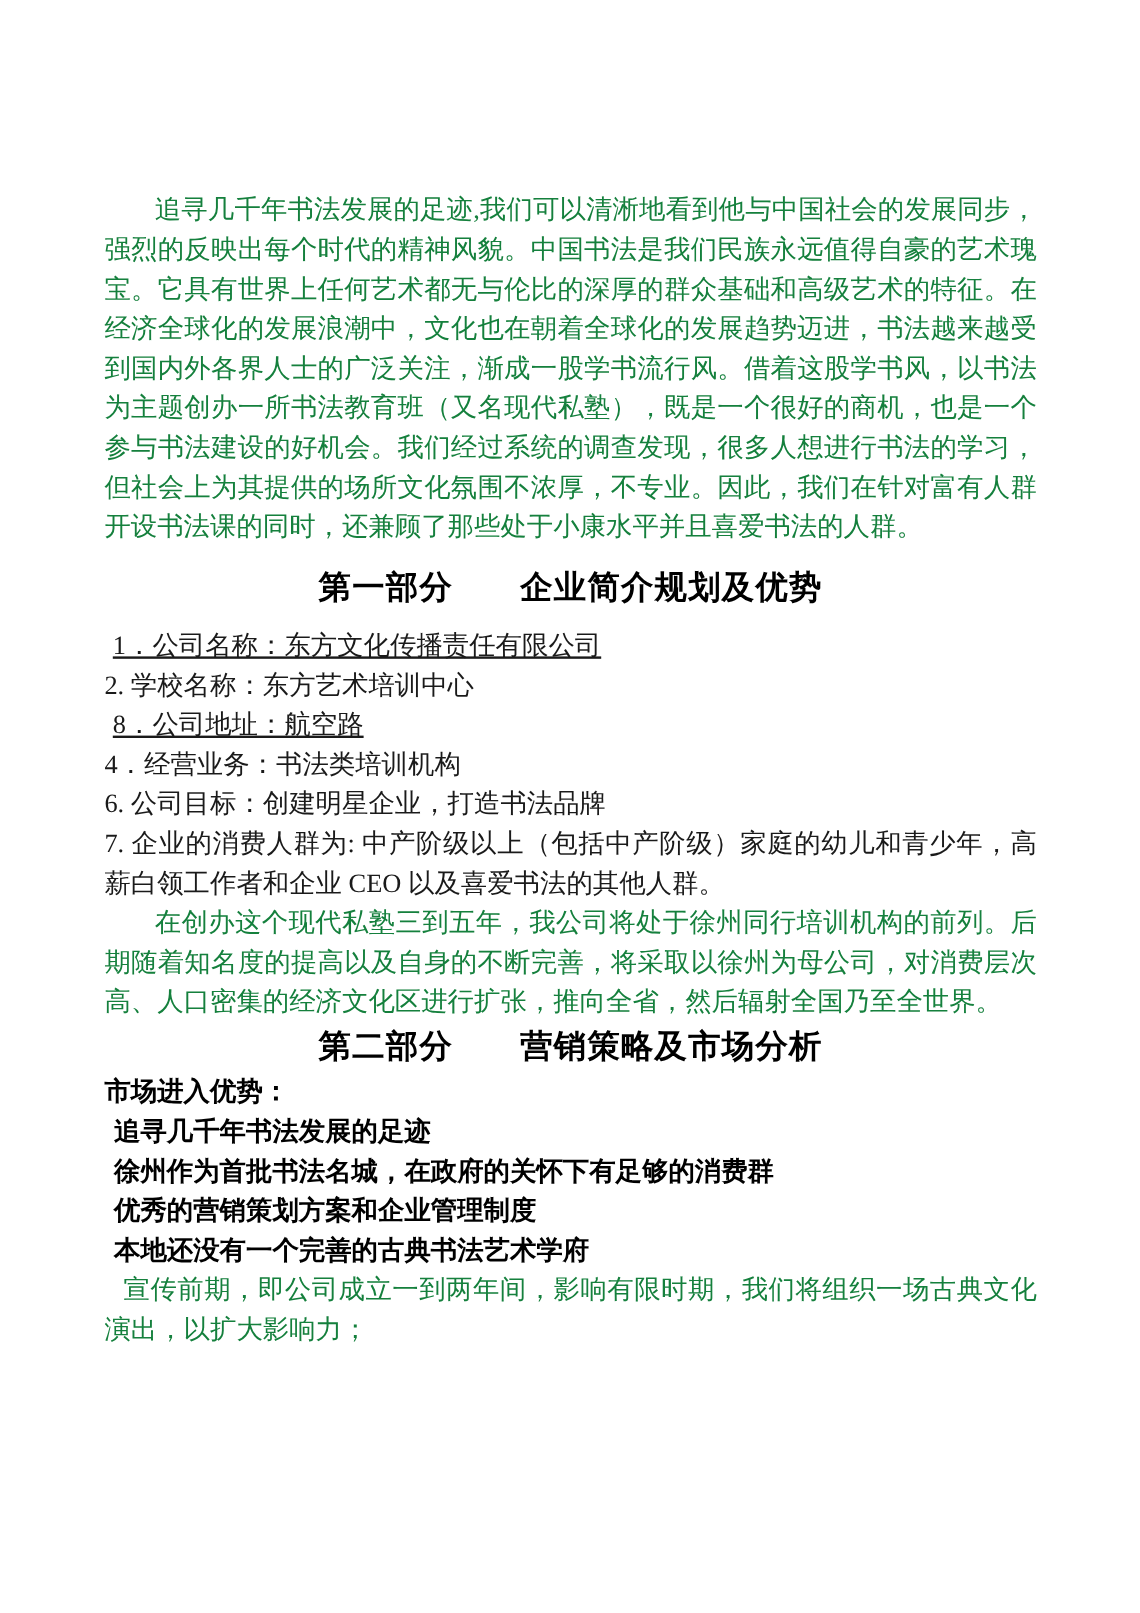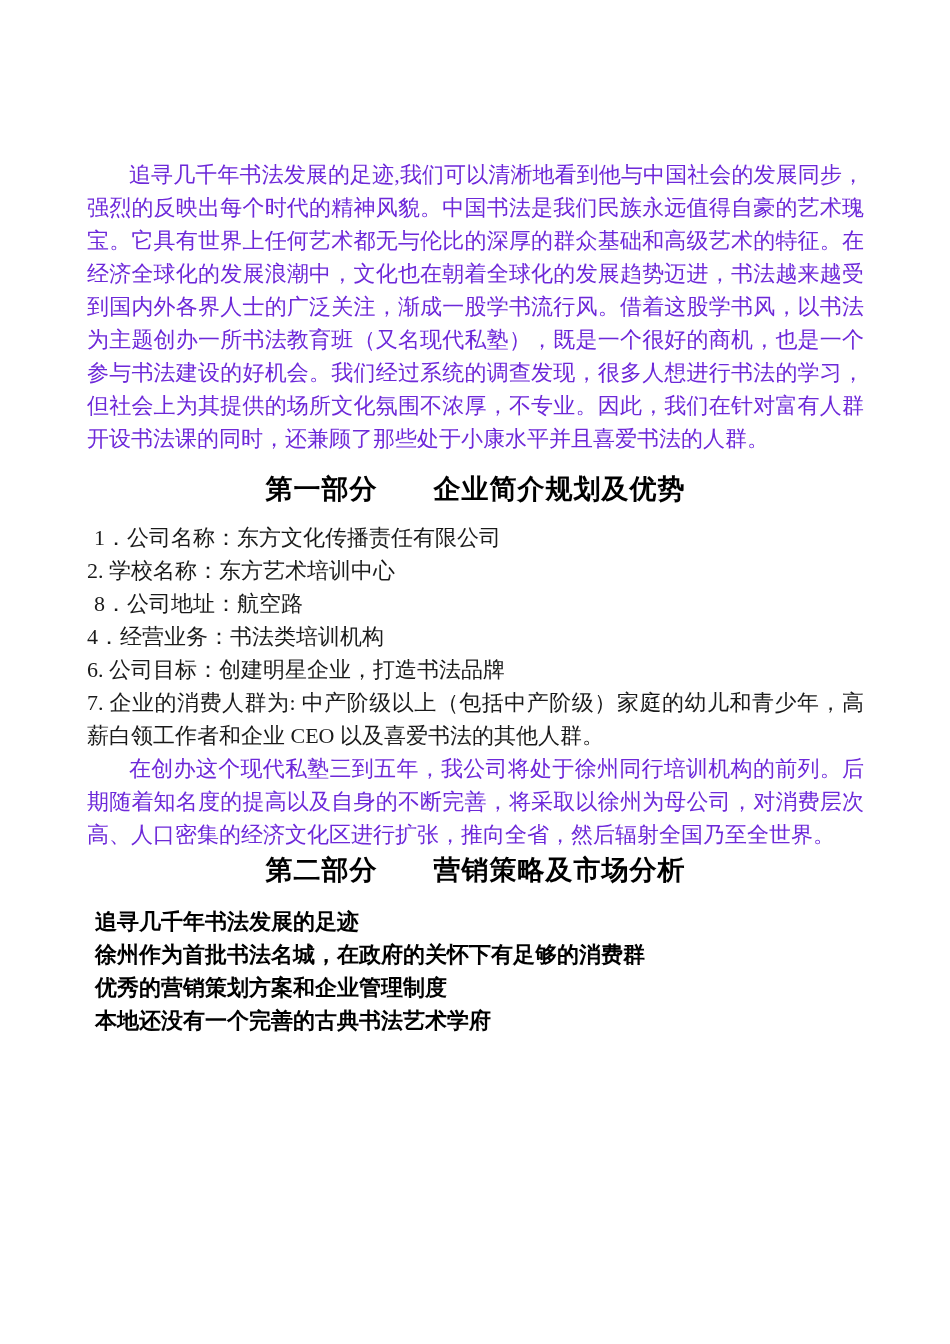--- a/index.html
+++ b/index.html
@@ -11,48 +11,47 @@
     background: #ffffff;
     color: #000000;
     font-family: "Liberation Serif", "DejaVu Serif", serif;
     padding: 158px 86px 0 87px;
     overflow: hidden;
   }
   .para {
     font-size: 22px;
     line-height: 33px;
     text-align: justify;
-    color: #6d28d9;
+    color: #15803d;
   }
   .indent-2em { text-indent: 42px; }
   .indent-1em { text-indent: 16px; }
   .section-heading {
     font-family: "Liberation Sans", "DejaVu Sans", sans-serif;
     font-weight: bold;
     font-size: 27px;
     line-height: 31px;
     text-align: center;
     color: #000000;
     margin-top: 19px;
     margin-bottom: 16px;
     letter-spacing: 1px;
   }
   .section-heading.second {
     margin-top: 6px;
-    margin-bottom: 17px;
-    font-family: Liberation Mono, monospace;
+    margin-bottom: 5px;
   }
   .company-list { list-style: none; }
   .list-item {
     font-size: 22px;
     line-height: 33px;
     text-align: justify;
     color: #1a1a1a;
   }
-  .list-item.shifted { padding-left: 7px; }
+  .list-item.shifted { padding-left: 7px; text-decoration: underline; }
   .bold-line {
     font-family: "Liberation Sans", "DejaVu Sans", sans-serif;
     font-weight: bold;
     font-size: 22px;
     line-height: 33px;
     color: #000000;
   }
   .bold-line.adv { padding-left: 8px; }
 </style>
 </head>
@@ -70,21 +69,23 @@
     <div class="list-item shifted">8．公司地址：航空路</div>
     <div class="list-item">4．经营业务：书法类培训机构</div>
     <div class="list-item">6. 公司目标：创建明星企业，打造书法品牌</div>
     <div class="list-item">7. 企业的消费人群为: 中产阶级以上（包括中产阶级）家庭的幼儿和青少年，高薪白领工作者和企业 CEO 以及喜爱书法的其他人群。</div>
   </div>
 
   <p class="para indent-2em">在创办这个现代私塾三到五年，我公司将处于徐州同行培训机构的前列。后期随着知名度的提高以及自身的不断完善，将采取以徐州为母公司，对消费层次高、人口密集的经济文化区进行扩张，推向全省，然后辐射全国乃至全世界。</p>
 
   <h1 class="section-heading second">第二部分　　营销策略及市场分析</h1>
 
+  <div class="bold-line">市场进入优势：</div>
 
   <div class="bold-line adv">追寻几千年书法发展的足迹</div>
   <div class="bold-line adv">徐州作为首批书法名城，在政府的关怀下有足够的消费群</div>
   <div class="bold-line adv">优秀的营销策划方案和企业管理制度</div>
   <div class="bold-line adv">本地还没有一个完善的古典书法艺术学府</div>
 
 
+  <p class="para indent-1em">宣传前期，即公司成立一到两年间，影响有限时期，我们将组织一场古典文化演出，以扩大影响力；</p>
 
 </div>
 
 </body></html>

